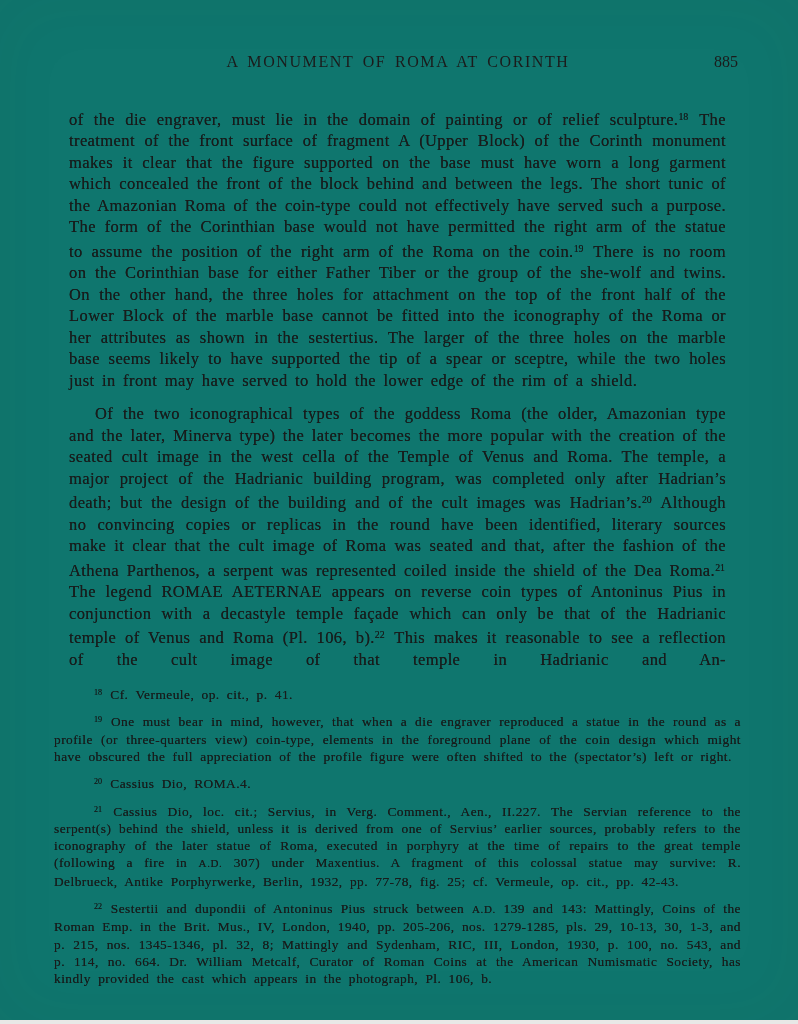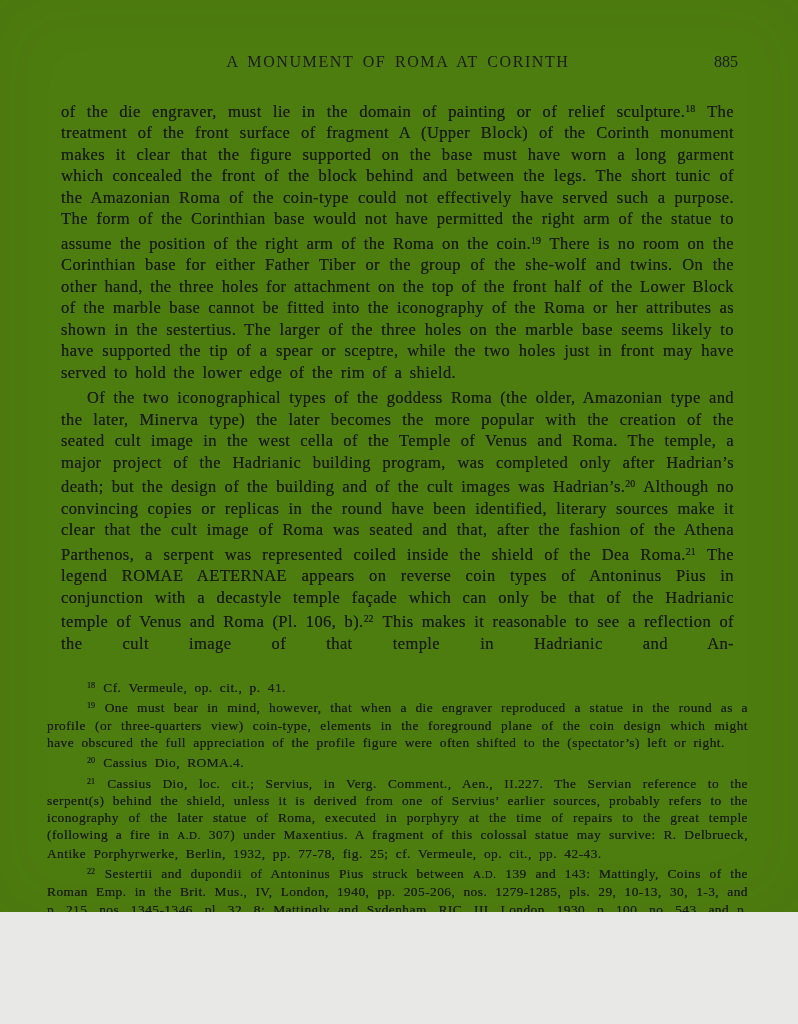--- a/index.html
+++ b/index.html
@@ -3,23 +3,23 @@
 <meta charset="utf-8">
 <style>
   html, body {
     margin: 0;
     padding: 0;
     background: #e8e8e6;
   }
   .page {
     position: relative;
     width: 798px;
-    height: 912px;
+    height: 1020px;
     margin: 0 auto;
-    background: #4d7c0f;
+    background: #0f766e;
     box-shadow: inset 0 0 70px rgba(60,55,40,0.05);
     overflow: hidden;
     font-family: "Liberation Serif", "DejaVu Serif", serif;
     color: #1b1b1b;
   }
   
   .header {
     position: absolute;
     top: 53px;
     left: 58px;
@@ -40,41 +40,41 @@
     font-size: 16px;
   }
   
   .body-text {
     position: absolute;
     top: 94px;
     left: 57px;
     width: 681px;
   }
   .para {
-    margin: 4px;
+    margin: 12px;
     font-size: 16.5px;
     line-height: 21.5px;
     text-align: justify;
     letter-spacing: 0.4px;
     word-spacing: 3px;
     hyphens: auto;
     -webkit-hyphens: auto;
     text-shadow: 0 0 0.3px rgba(0,0,0,0.65);
   }
   .para.indent { text-indent: 26px; }
   .para.continues { text-align-last: justify; }
   
   .footnotes {
     position: absolute;
     top: 676px;
     left: 46px;
     width: 703px;
   }
   .fn {
-    margin: 1px;
+    margin: 8px;
     font-size: 13.4px;
     line-height: 17.3px;
     text-align: justify;
     letter-spacing: 0.45px;
     word-spacing: 3.5px;
     text-indent: 40px;
     hyphens: auto;
     -webkit-hyphens: auto;
     text-shadow: 0 0 0.3px rgba(0,0,0,0.6);
   }

